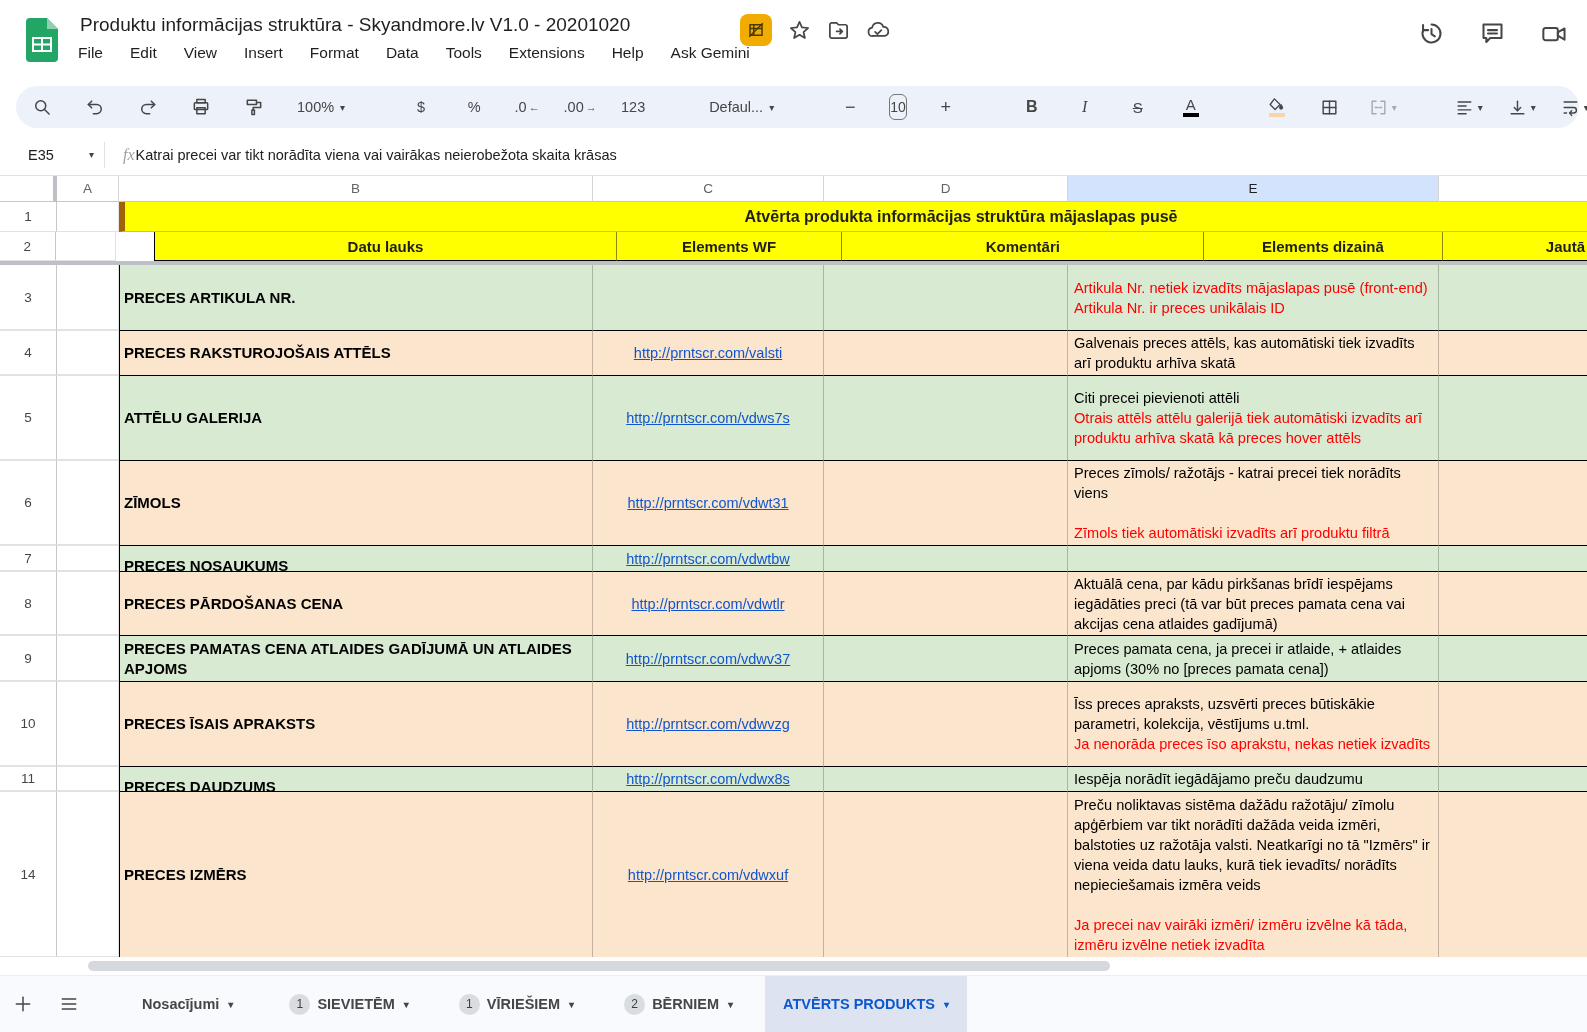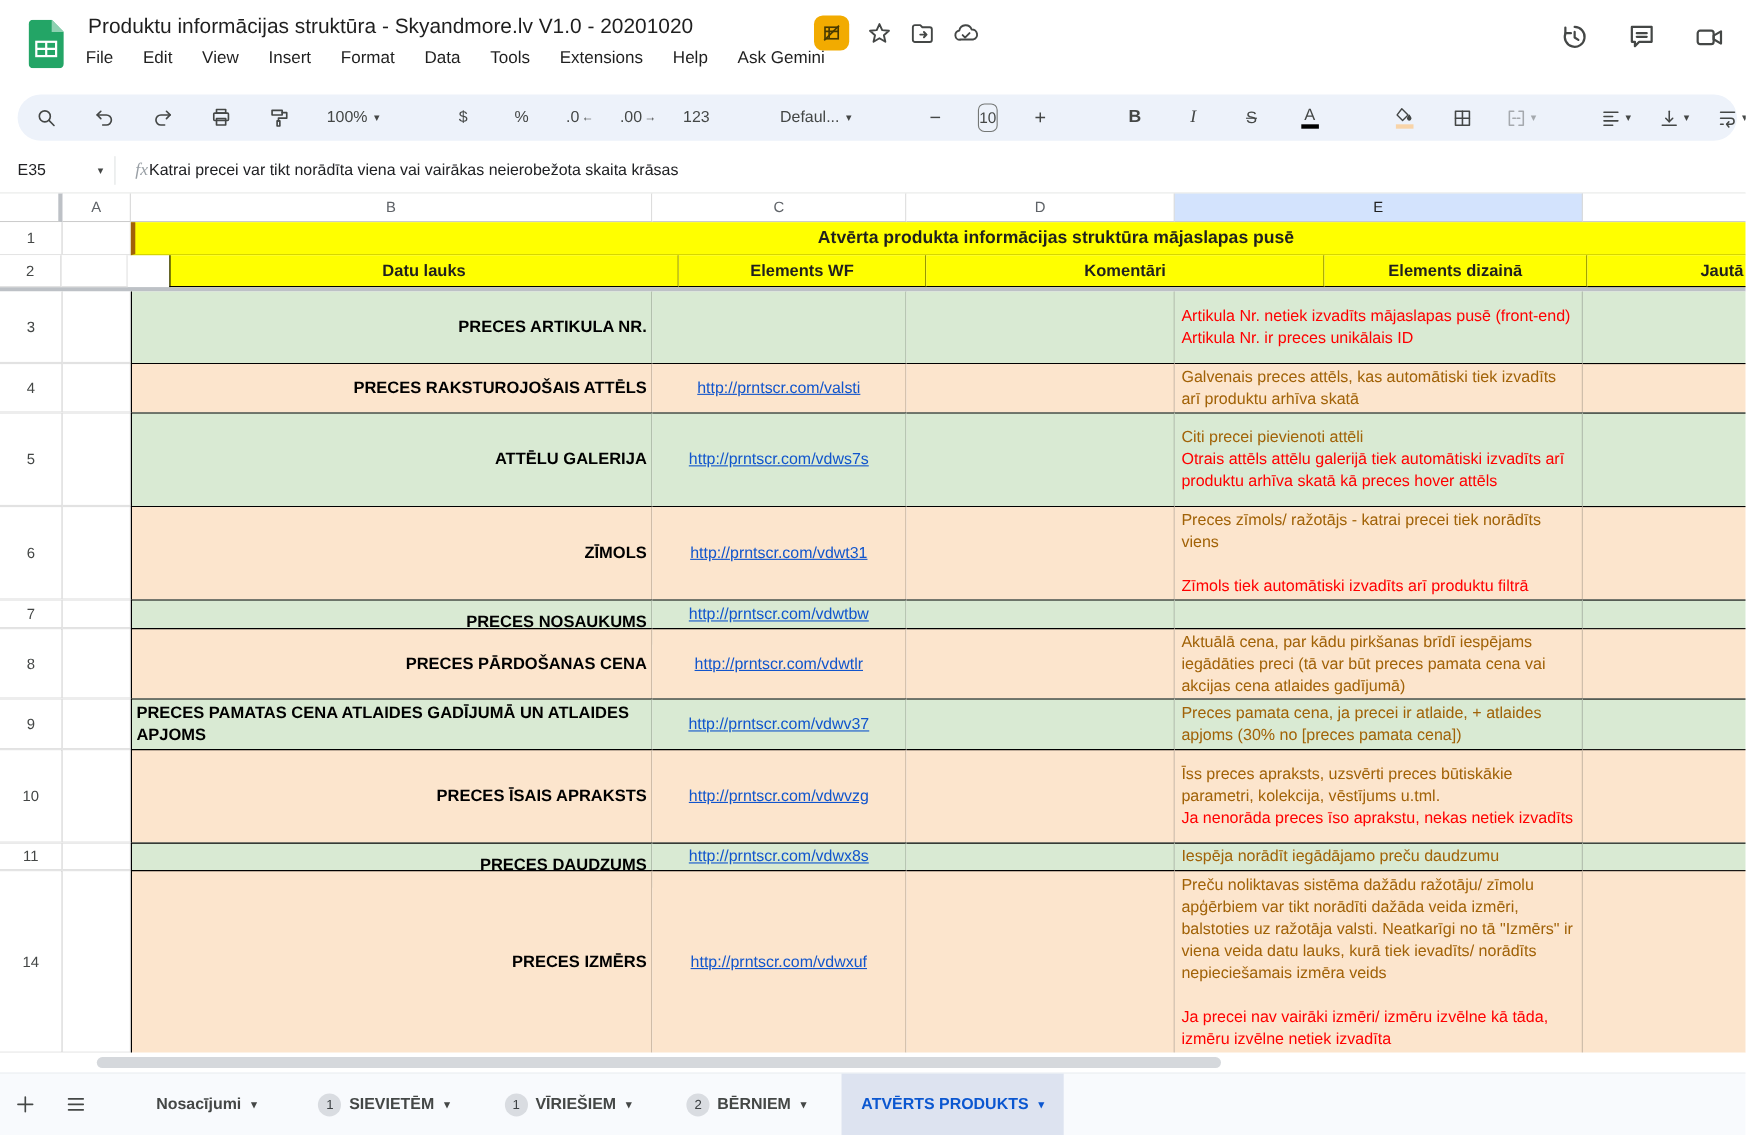--- a/index.html
+++ b/index.html
@@ -33,65 +33,65 @@
   .b-italic { font-style:italic; font-family:"Liberation Serif", serif; font-size:16px; }
   .b-strike { text-decoration:line-through; font-size:15px; }
   .u-bar { display:flex; flex-direction:column; align-items:center; line-height:1; }
   .u-bar .bar { width:16px; height:4px; margin-top:1px; }
   .disabled { opacity:.42; }
   .sigma { font-size:18px; color:#444746; }
 
   
   .fbar { position:absolute; top:134px; left:0; right:0; height:42px; background:#fff;
     border-bottom:1px solid #e1e3e1; display:flex; align-items:center; }
-  .namebox { width:104px; padding-left:16px; font-size:14.5px; color:#202124; display:flex; align-items:center; }
+  .namebox { width:104px; padding-left:28px; font-size:14.5px; color:#202124; display:flex; align-items:center; }
   .namebox .caret { margin-left:auto; margin-right:10px; }
   .fdiv { width:1px; height:26px; background:#e0e3e3; }
   .fx { font-style:italic; font-family:"Liberation Serif", serif; color:#9aa0a6; font-size:16px; margin:0 1px 0 18px; }
   .fval { font-size:14.5px; color:#202124; white-space:nowrap; }
 
   
   .grid { position:absolute; top:176px; left:0; width:1587px; }
   .g-hrow { display:flex; height:26px; }
   .hcell { background:#fff; border-right:1px solid #d5d5d5; border-bottom:1px solid #c7c7c7;
     display:flex; align-items:center; justify-content:center; font-size:13.5px; color:#5f6368; }
   .corner { width:57px; border-right:4px solid #bdc1c6; }
   .wA{width:62px;} .wB{width:474px;} .wC{width:231px;} .wD{width:244px;} .wE{width:371px;} .wF{width:148px; border-right:none;}
   .hsel { background:#d3e3fd; color:#1f1f1f; }
 
   .g-row { display:flex; }
   .gutter { width:57px; background:#fff; border-right:1px solid #c7c7c7; border-bottom:1px solid #e2e2e2;
     display:flex; align-items:center; justify-content:center; font-size:13.5px; color:#444746; }
   .colA { width:62px; background:#fff; border-right:1px solid #e2e2e2; border-bottom:1px solid #e2e2e2; }
 
   .yrow1 { height:30px; }
-  .yrow1 .ycell { width:1468px; background:#ffff00; border-left:4px solid #a16207;
+  .yrow1 .ycell { width:1468px; background:#ffff00; border-left:6px solid #a16207;
     border-bottom:1px solid rgba(0,0,0,0.18); display:flex; align-items:center; justify-content:center;
     font-weight:700; font-size:16px; padding-left:210px; }
   .yrow2 { height:29px; }
   .ycell2 { background:#ffff00; border-bottom:1px solid #000; border-right:1px solid rgba(0,0,0,0.45);
     display:flex; align-items:center; justify-content:center; font-weight:700; font-size:15px; }
   .ycell2.first { border-left:1px solid #000; }
   .ycell2.last { border-right:none; justify-content:flex-end; padding-right:2px; }
 
   .frozen-bar { height:4px; background:#bdc1c6; }
 
   .cb { border-right:1px solid rgba(0,0,0,0.22); }
   #data-rows .g-row:not(:first-child) .cb { border-top:1px solid #000; }
   #data-rows .g-row:not(:first-child) .gutter,
   #data-rows .g-row:not(:first-child) .colA { border-top:1px solid #e2e2e2; }
   .bg-green .cb { background:#d9ead3; }
   .bg-peach .cb { background:#fce5cd; }
-  .colB { width:474px; border-left:1px solid #000; display:flex; align-items:center; padding:20px 4px;justify-content:flex-end; }
+  .colB { width:474px; border-left:1px solid #000; display:flex; align-items:center; padding:20px 4px; }
   .colB .label { font-weight:700; font-size:15px; line-height:20px; color:#000; }
   .colC { width:231px; display:flex; align-items:center; justify-content:center; padding:2px; }
   .colC a { color:#1155cc; font-size:14.5px; text-decoration:underline; white-space:nowrap; }
   .colD { width:244px; }
   .colE { width:371px; display:flex; flex-direction:column; justify-content:center; padding:2px 6px 2px 6px; }
-  .colE div { font-size:14.6px; line-height:20px; white-space:pre-line; color:#a16207; }
+  .colE div { font-size:14.6px; line-height:20px; white-space:pre-line; color:#000000; }
   .colE .c-red { color:#ff0000; }
   .colF { width:148px; border-right:none; }
 
   .rh-3{height:65px;} .rh-4{height:45px;} .rh-5{height:85px;} .rh-6{height:85px;} .rh-7{height:26px;}
   .rh-8{height:64px;} .rh-9{height:46px;} .rh-10{height:85px;} .rh-11{height:25px;} .rh-12{height:166px;}
 
   
   .hscroll { position:absolute; top:957px; left:0; right:0; height:18px; background:#fff; }
   .hthumb { position:absolute; left:88px; top:4px; width:1022px; height:10px; border-radius:5px; background:#d5d8dc; }
   .tabbar { position:absolute; top:975px; left:0; right:0; height:57px; background:#f8fafd;

